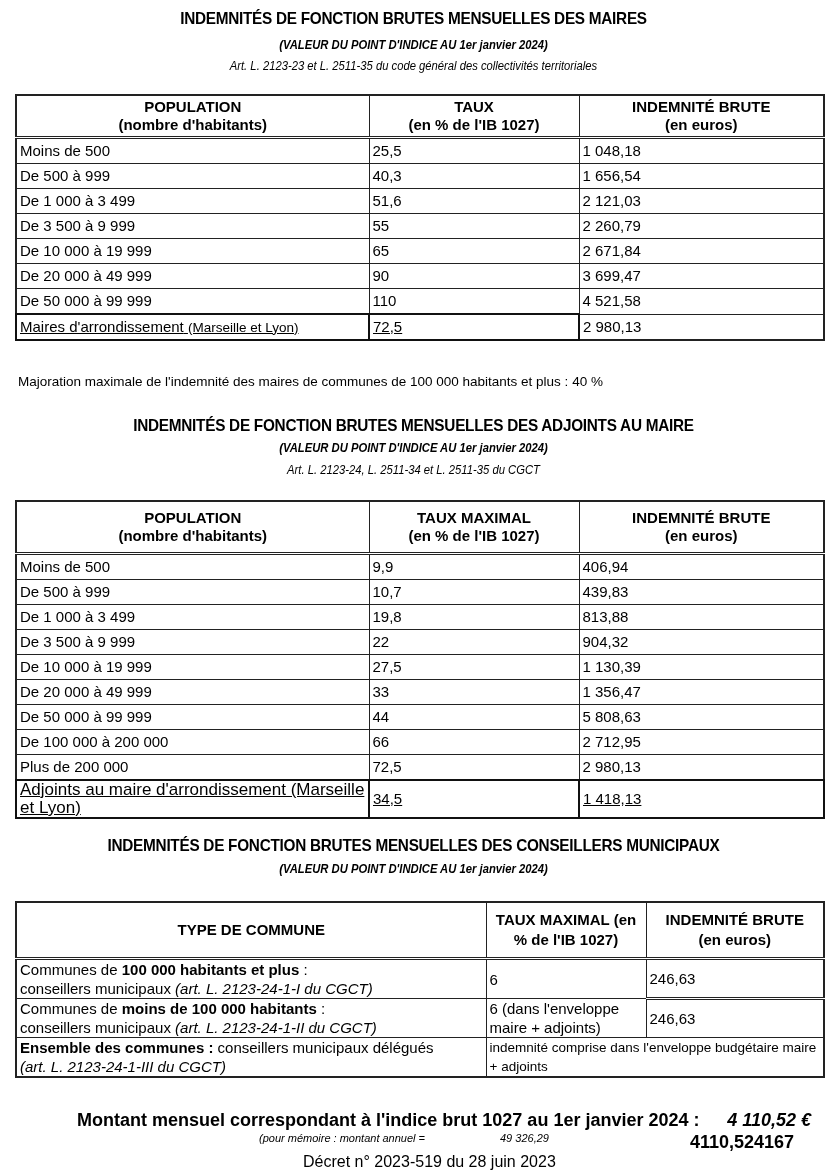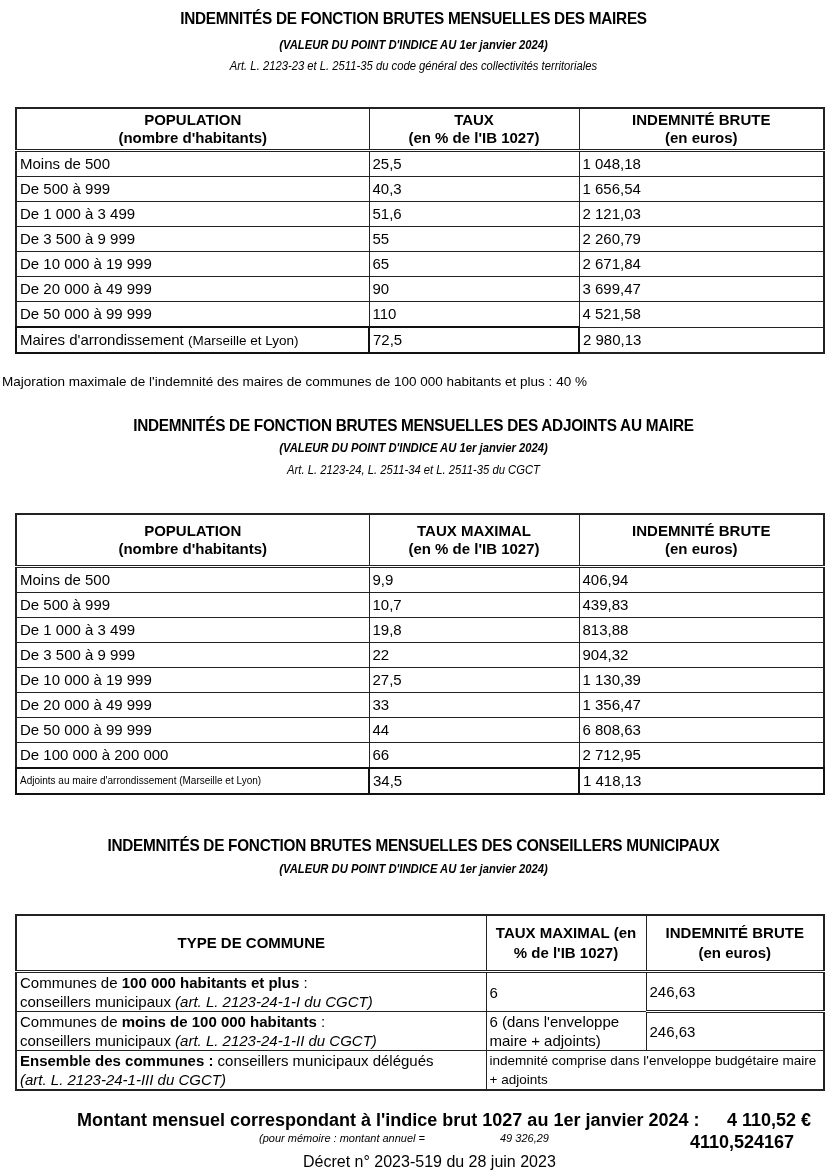--- a/index.html
+++ b/index.html
@@ -18,32 +18,31 @@
     transform: scaleX(0.9); transform-origin: center;
   }
   .article {
     position: absolute; left: 0; width: 827px; text-align: center;
     font-style: italic; font-size: 12.5px;
     transform: scaleX(0.9); transform-origin: center;
   }
   table {
     position: absolute; border-collapse: collapse; table-layout: fixed;
     font-size: 15px;
-    margin-top: 13px;
   }
   td, th { padding: 0 3px; line-height: 18px; }
   th { font-weight: bold; text-align: center; font-size: 15px; }
   .t1 { left: 15px; top: 94px; width: 808px; border: 2px solid #222; }
   .t1 th, .t2 th { border: 1px solid #222; border-bottom: 3px double #222; height: 40px; }
   .t1 td, .t2 td { border: 1px solid #222; height: 24px; }
   td.c { text-align: left; }
   td.l { text-align: left; }
   .small { font-size: 13.5px; }
-  .xs { font-size: 10px; }
-  .thick-left { border: 2px solid #111 !important; }
+  .xs { font-size: 17px; }
+  .thick-left { border: 2px solid #111 !important; text-decoration: underline; }
   .t2 { left: 15px; top: 500px; width: 808px; border: 2px solid #222; }
   .t3 { left: 15px; top: 901px; width: 808px; border: 2px solid #222; }
   .t3 th { border: 1px solid #222; border-bottom: 3px double #222; height: 54px; line-height: 20px; }
   .t3 td { border: 1px solid #222; line-height: 19px; }
   .t3 td.dbl-top { border-top: 3px double #222; }
   .note {
     position: absolute; font-size: 13.5px;
   }
   .foot-bold { position: absolute; font-weight: bold; font-size: 18px; }
   .foot-it { position: absolute; font-style: italic; font-size: 11px; }
@@ -106,21 +105,21 @@
         <td class="c">4 521,58</td>
       </tr>
     <tr>
         <td class="l thick-left"><span>Maires d'arrondissement</span> <span class="small">(Marseille et Lyon)</span></td>
         <td class="c thick-left">72,5</td>
         <td class="c">2 980,13</td>
       </tr>
   </tbody>
 </table>
 
-<div class="note" style="left:2px; top:374px;text-align:center;">Majoration maximale de l'indemnité des maires de communes de 100 000 habitants et plus : 40 %</div>
+<div class="note" style="left:18px; top:374px;text-align:center;">Majoration maximale de l'indemnité des maires de communes de 100 000 habitants et plus : 40 %</div>
 
 <div class="title" style="top:416px;">INDEMNITÉS DE FONCTION BRUTES MENSUELLES DES ADJOINTS AU MAIRE</div>
 <div class="subtitle" style="top:441px;">(VALEUR DU POINT D'INDICE AU 1er janvier 2024)</div>
 <div class="article" style="top:463px;">Art. L. 2123-24, L. 2511-34 et L. 2511-35 du CGCT</div>
 
 <table class="t2">
   <colgroup>
       <col style="width:353px">
       <col style="width:210px">
       <col style="width:245px">
@@ -159,26 +158,31 @@
         <td class="c">1 130,39</td>
       </tr>
     <tr>
         <td class="l">De 20 000 à 49 999</td>
         <td class="c">33</td>
         <td class="c">1 356,47</td>
       </tr>
     <tr>
         <td class="l">De 50 000 à 99 999</td>
         <td class="c">44</td>
-        <td class="c">6 808,63</td>
+        <td class="c">5 808,63</td>
       </tr>
     <tr>
         <td class="l">De 100 000 à 200 000</td>
         <td class="c">66</td>
         <td class="c">2 712,95</td>
+      </tr>
+    <tr>
+        <td class="l">Plus de 200 000</td>
+        <td class="c">72,5</td>
+        <td class="c">2 980,13</td>
       </tr>
     <tr>
         <td class="l xs thick-left">Adjoints au maire d'arrondissement (Marseille et Lyon)</td>
         <td class="c thick-left">34,5</td>
         <td class="c thick-left">1 418,13</td>
       </tr>
   </tbody>
 </table>
 
 <div class="title" style="top:836px;">INDEMNITÉS DE FONCTION BRUTES MENSUELLES DES CONSEILLERS MUNICIPAUX</div>
@@ -209,17 +213,17 @@
       <td class="c dbl-top">246,63</td>
     </tr>
     <tr>
       <td class="l"><b>Ensemble des communes :</b><span> conseillers municipaux délégués</span><br><i>(art. L. 2123-24-1-III du CGCT)</i></td>
       <td class="c small" colspan="2">indemnité comprise dans l'enveloppe budgétaire maire + adjoints</td>
     </tr>
   </tbody>
 </table>
 
 <div class="foot-bold" style="left:77px; top:1110px;">Montant mensuel correspondant à l'indice brut 1027 au 1er janvier 2024 :</div>
-<div class="foot-bold" style="right:16px; top:1110px;">4 110,52 €</div>
+<div class="foot-bold" style="right:16px; top:1110px;font-style:italic;">4 110,52 €</div>
 <div class="foot-it" style="left:259px; top:1132px;">(pour mémoire : montant annuel =</div>
 <div class="foot-it" style="left:500px; top:1132px;">49 326,29</div>
 <div class="foot-bold" style="left:690px; top:1132px;">4110,524167</div>
 <div class="foot" style="left:303px; top:1153px;">Décret n° 2023-519 du 28 juin 2023</div>
 
 </body></html>

